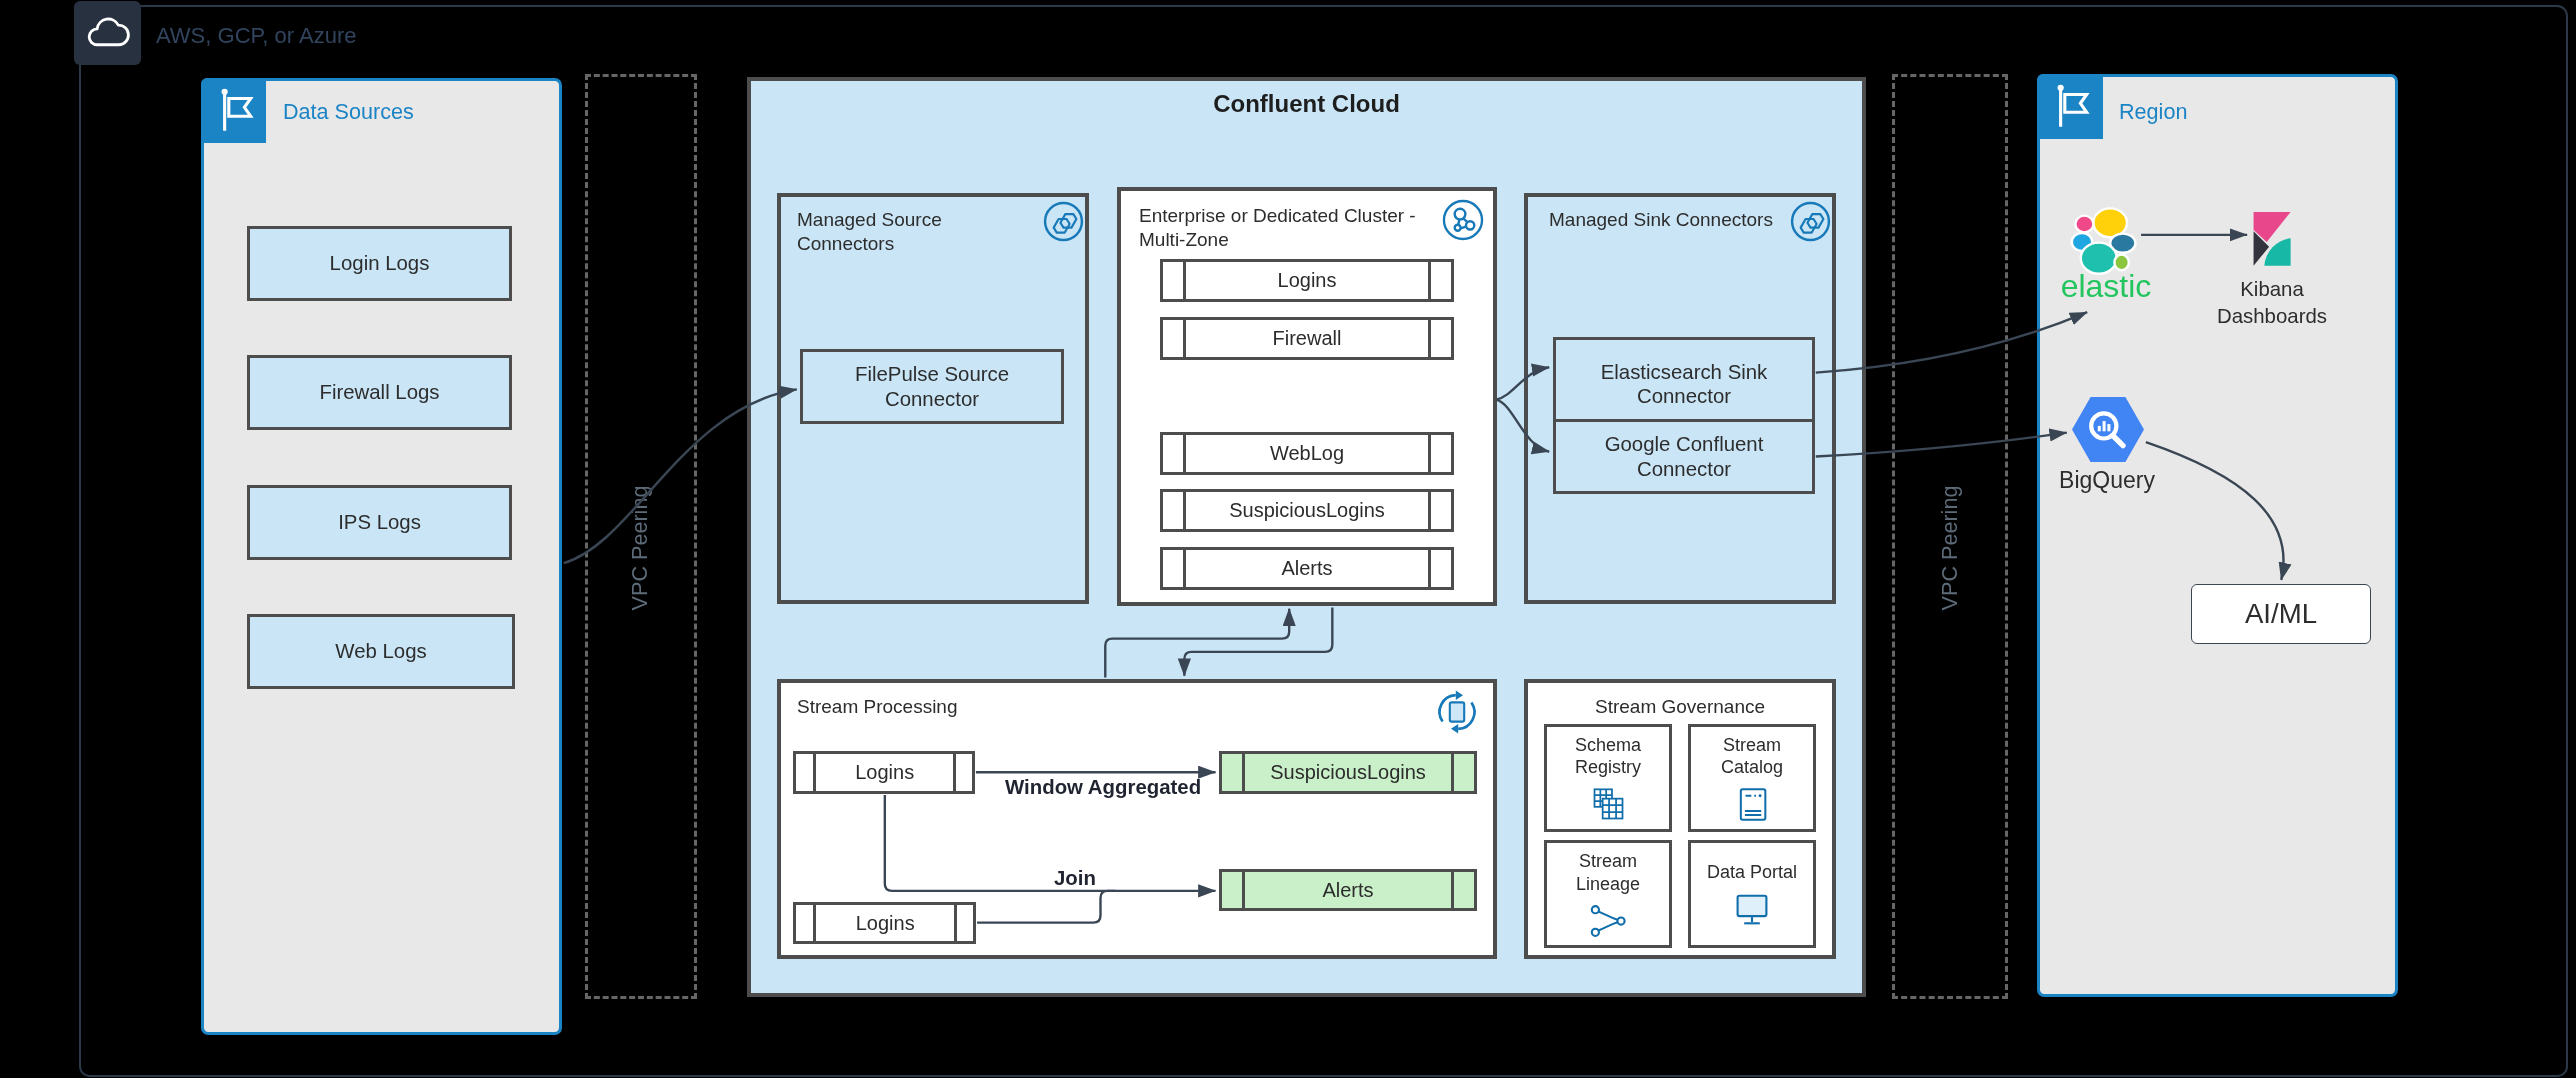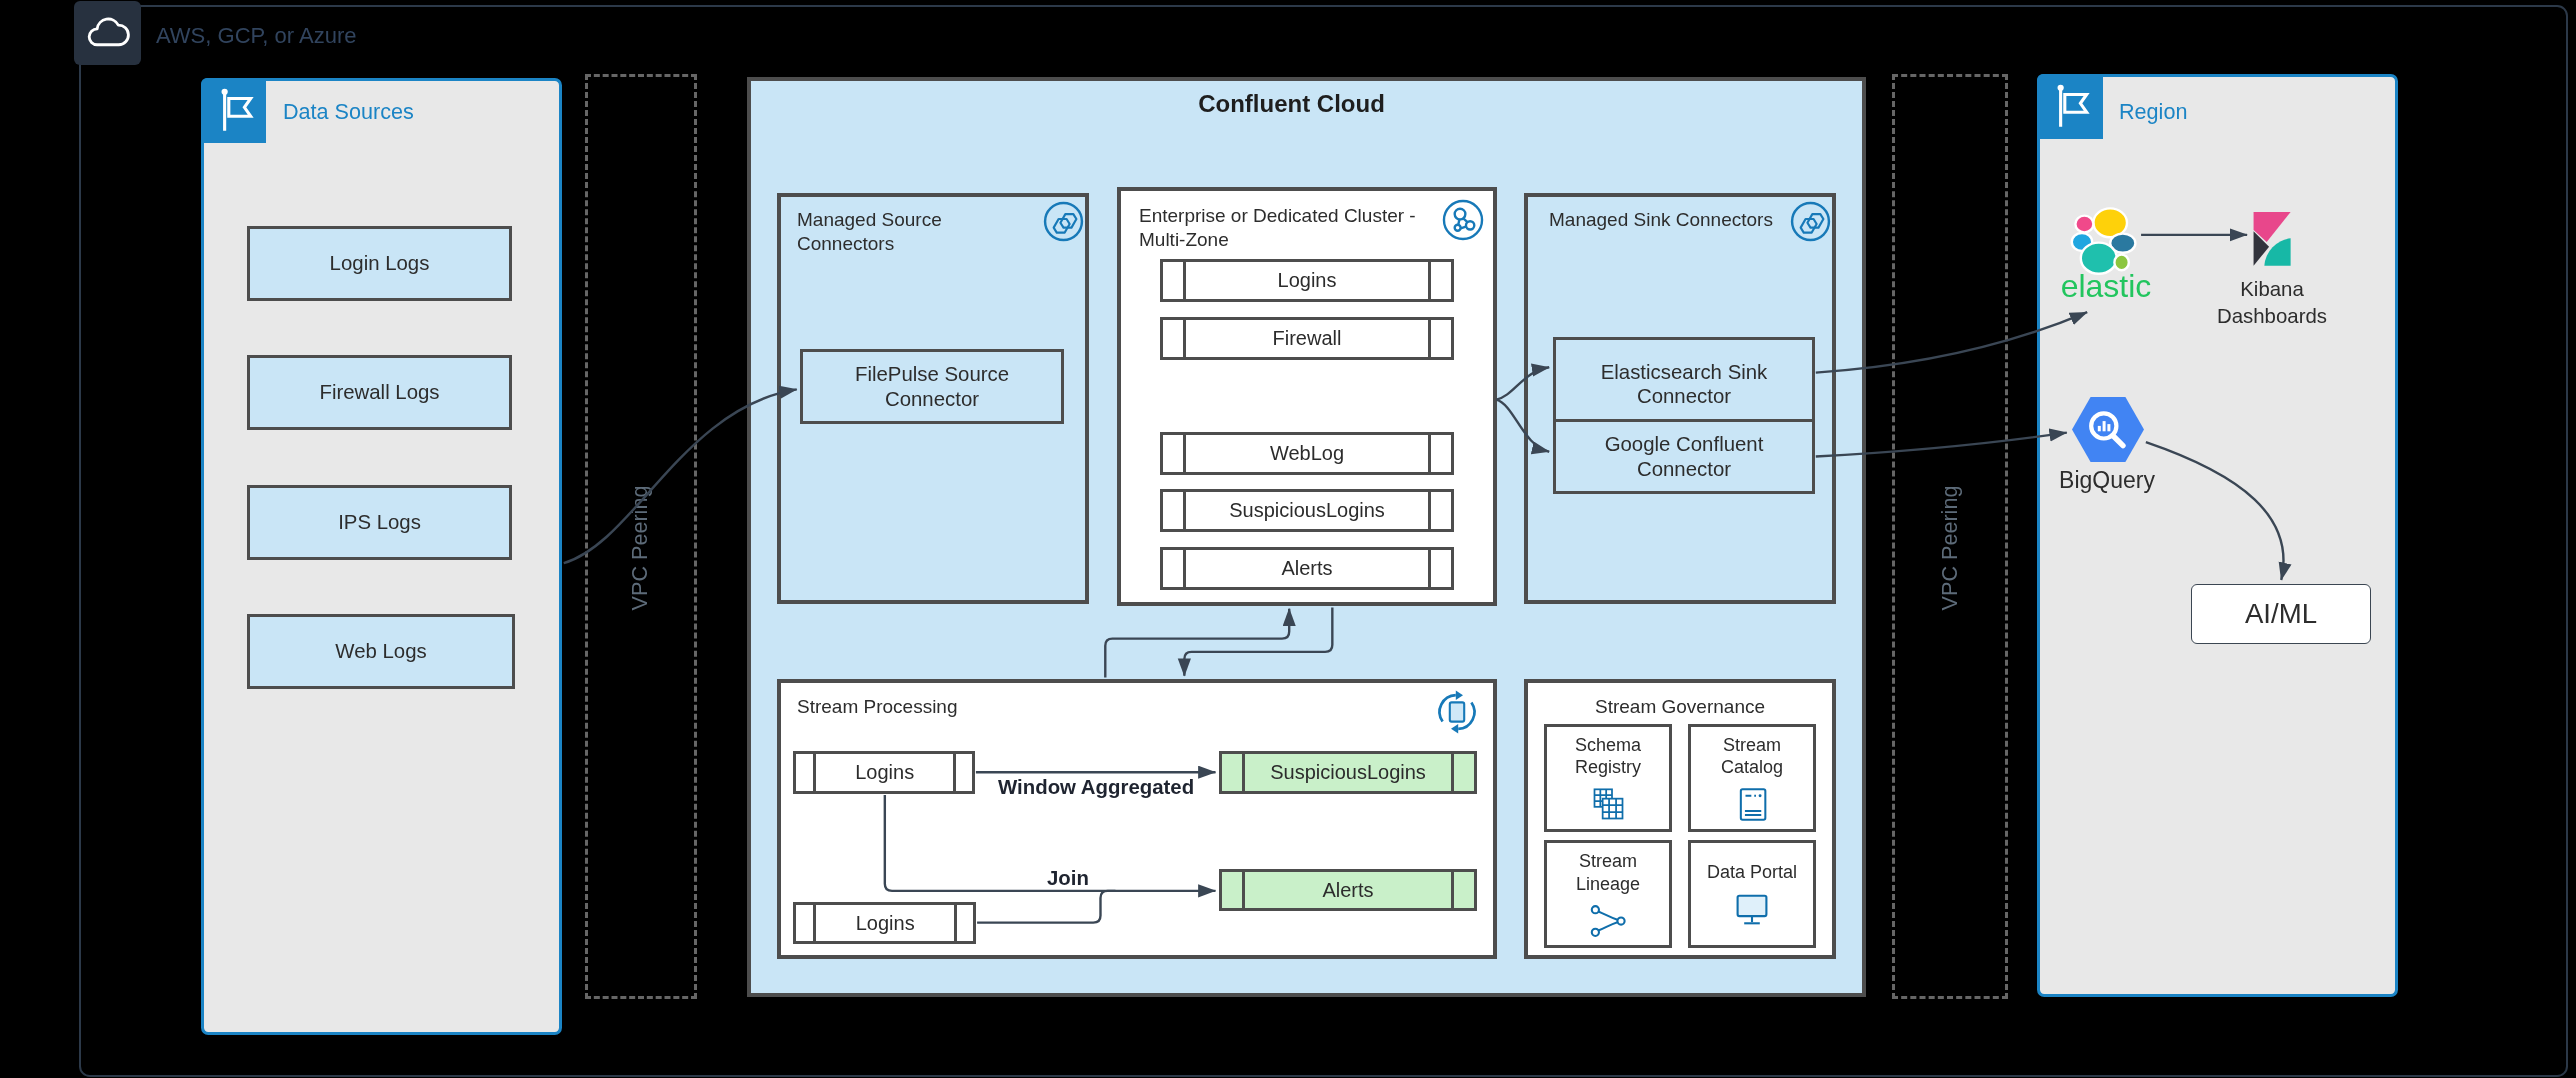--- a/index.html
+++ b/index.html
@@ -16,21 +16,21 @@
   .section-blue{background:#c9e5f6;border:4.2px solid #4d4d4d;}
   .section-white{background:#ffffff;border:4.2px solid #4d4d4d;}
   .sec-title{color:#2d2d2d;font-size:19px;line-height:1.25;}
   .topic{background:#fff;border:3.6px solid #4d4d4d;display:flex;align-items:stretch;}
   .topic .cell{width:20.4px;border-right:3.6px solid #4d4d4d;}
   .topic .cell.r{border-right:none;border-left:3.6px solid #4d4d4d;}
   .topic .t-label{flex:1;display:flex;align-items:center;justify-content:center;font-size:20px;color:#2c2c2c;}
   .topic.green{background:#c9f0c9;}
   .gov-cell{background:#fff;border:3.6px solid #4d4d4d;display:flex;flex-direction:column;align-items:center;justify-content:center;gap:8.4px;}
   .gov-label{font-size:18px;color:#2d2d2d;text-align:center;line-height:1.25;}
-  .edge-label{font-size:20.4px;font-weight:bold;color:#1f2430;white-space:nowrap;}
+  .edge-label{font-size:20.4px;font-weight:bold;color:#1f2430;white-space:nowrap;margin-left:7px;}
   .dark-text{color:#1e1e1e;}
   svg{display:block;}
 </style>
 </head>
 <body>
 
 <div id="canvas">
 
   <div class="abs" style="left:79px;top:4.8px;width:2489px;height:1072px;border:2.4px solid #2c3949;border-radius:10.8px;"></div>
 
@@ -57,21 +57,21 @@
 
   <div class="abs item-blue" style="left:247px;top:226px;width:265px;height:75px;">Login Logs</div>
   <div class="abs item-blue" style="left:247px;top:355px;width:265px;height:75px;">Firewall Logs</div>
   <div class="abs item-blue" style="left:247px;top:485px;width:265px;height:75px;">IPS Logs</div>
   <div class="abs item-blue" style="left:247px;top:614px;width:268px;height:75px;">Web Logs</div>
 
   <div class="abs vpc" style="left:585px;top:74px;width:112px;height:925px;"></div>
   <div class="abs vpc-label" style="left:640px;top:548px;">VPC Peering</div>
 
   <div class="abs cc" style="left:747px;top:77px;width:1119px;height:920px;"></div>
-  <div class="abs dark-text" style="left:732px;top:90px;width:1119px;text-align:center;font-size:24px;font-weight:bold;">Confluent Cloud</div>
+  <div class="abs dark-text" style="left:747px;top:90px;width:1119px;text-align:center;font-size:24px;font-weight:bold;">Confluent Cloud</div>
 
   <div class="abs section-blue" style="left:777px;top:193px;width:312px;height:411px;"></div>
   <div class="abs sec-title" style="left:797px;top:208px;width:246px;">Managed Source Connectors</div>
   <div class="abs" style="left:1042px;top:200px;">
     <svg width="43" height="43" viewBox="0 0 70 70">
       <circle cx="35" cy="35" r="30" fill="none" stroke="#1779b8" stroke-width="4"></circle>
       <path d="M19 45 L27 31 H40 L45 39 L37 53 H24 Z" fill="none" stroke="#1779b8" stroke-width="3.5" stroke-linejoin="round"></path>
       <path d="M30 37 L38 23 H51 L56 31 L48 45 H35 Z" fill="none" stroke="#1779b8" stroke-width="3.5" stroke-linejoin="round"></path>
     </svg>
   </div>

